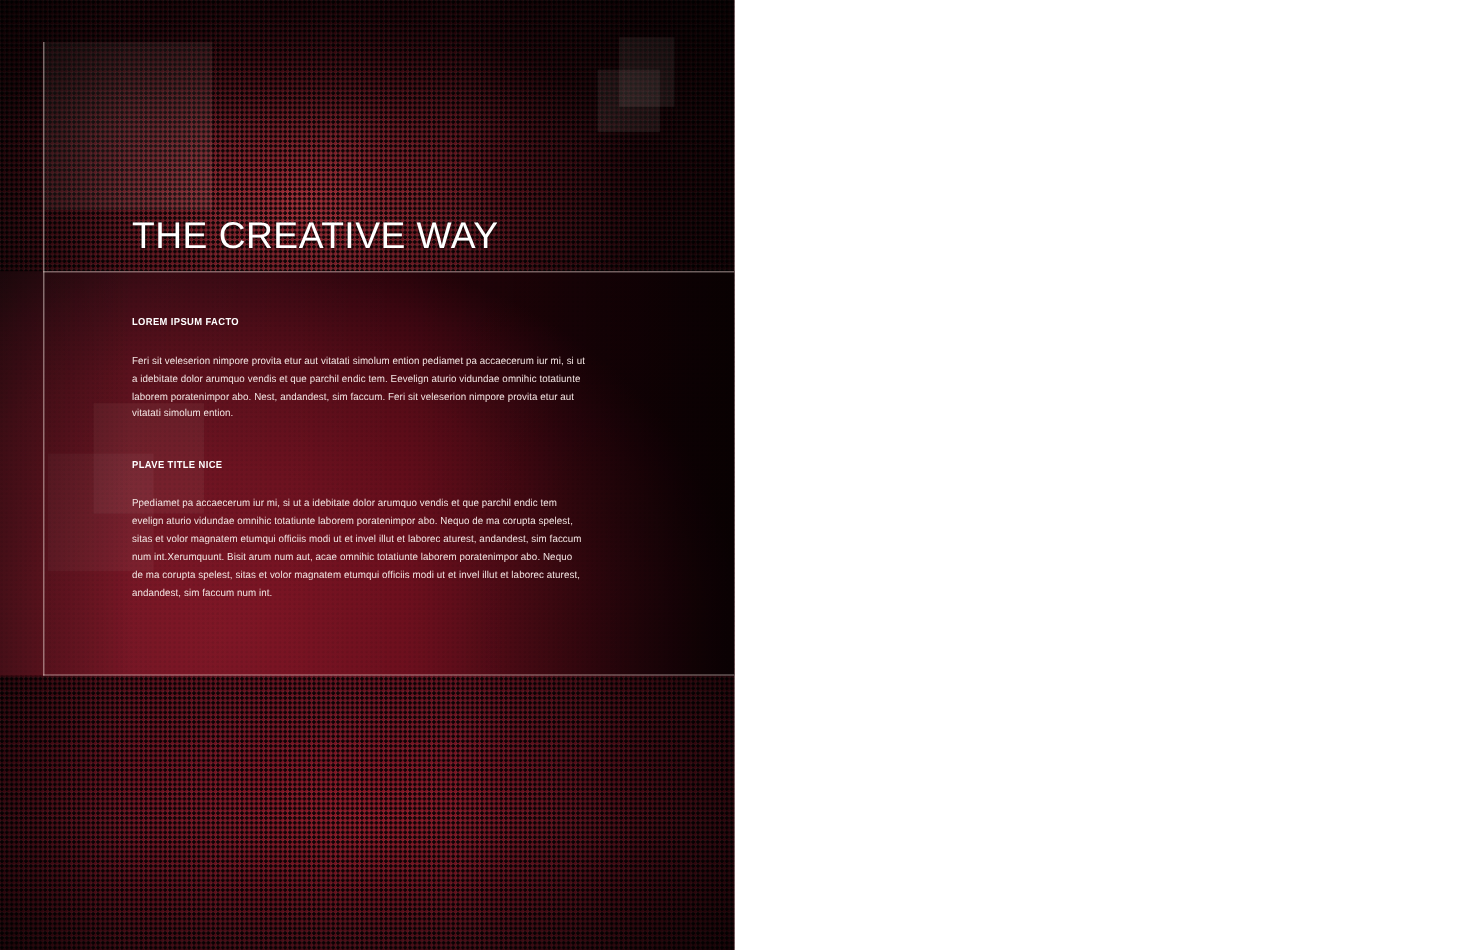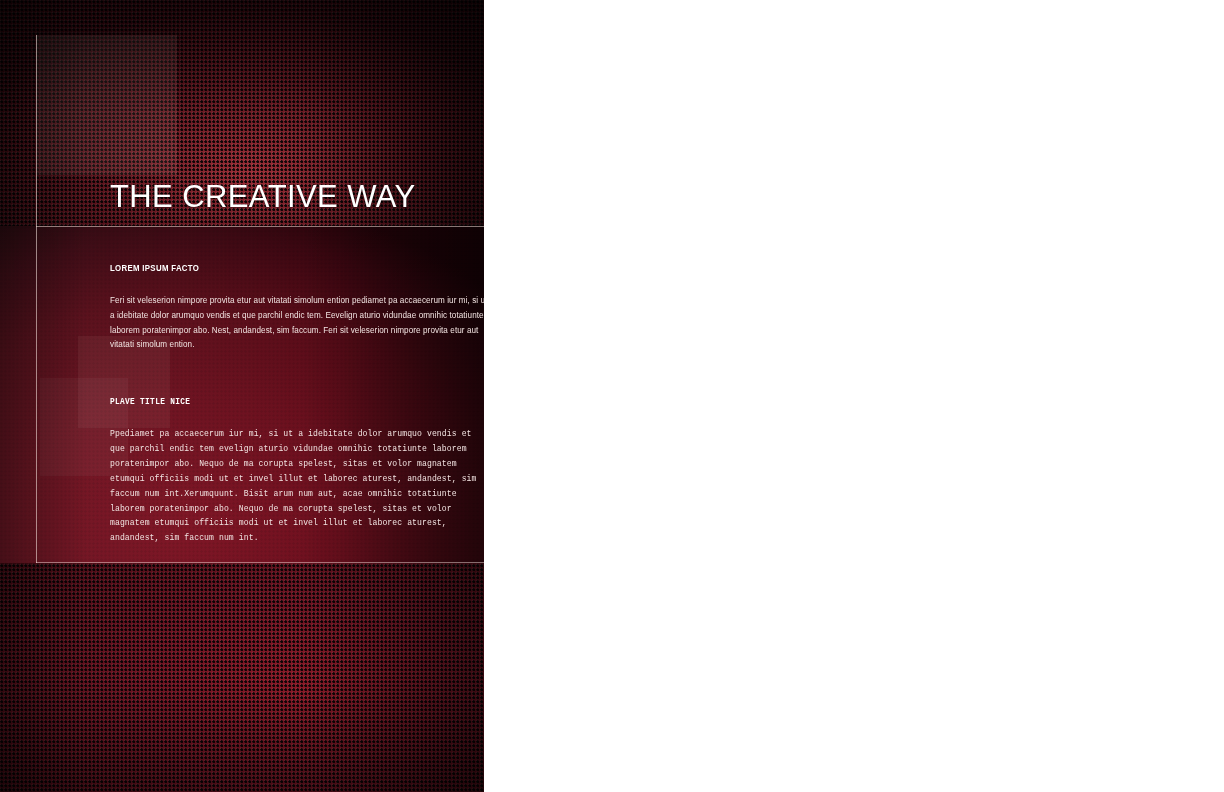--- a/index.html
+++ b/index.html
@@ -12,21 +12,21 @@
     height: 792px;
     overflow: hidden;
     font-family: "Liberation Sans", sans-serif;
   }
 
   
   #slide {
     position: absolute;
     left: 0;
     top: 0;
-    width: 484px;
+    width: 612px;
     height: 792px;
     overflow: hidden;
     background: #2a0305;
   }
 
   
   .bg-base {
     position: absolute;
     inset: 0;
     background:
@@ -154,21 +154,21 @@
     font-weight: 300;
     letter-spacing: 0.4px;
     color: #ffffff;
     white-space: nowrap;
     font-family: "Liberation Sans", sans-serif;
     text-shadow: 0 1px 2px rgba(0,0,0,0.45);
   }
 
   .content-block { position: absolute; left: 110px; width: 390px; }
   #block-1 { top: 262px; }
-  #block-2 { top: 396px; font-family: Liberation Mono, monospace; }
+  #block-2 { top: 381px; }
 
   .subhead {
     font-size: 8.5px;
     line-height: 12px;
     font-weight: 700;
     letter-spacing: 0.35px;
     color: #ffffff;
     text-transform: uppercase;
     transform: scaleX(0.92);
     transform-origin: left center;

